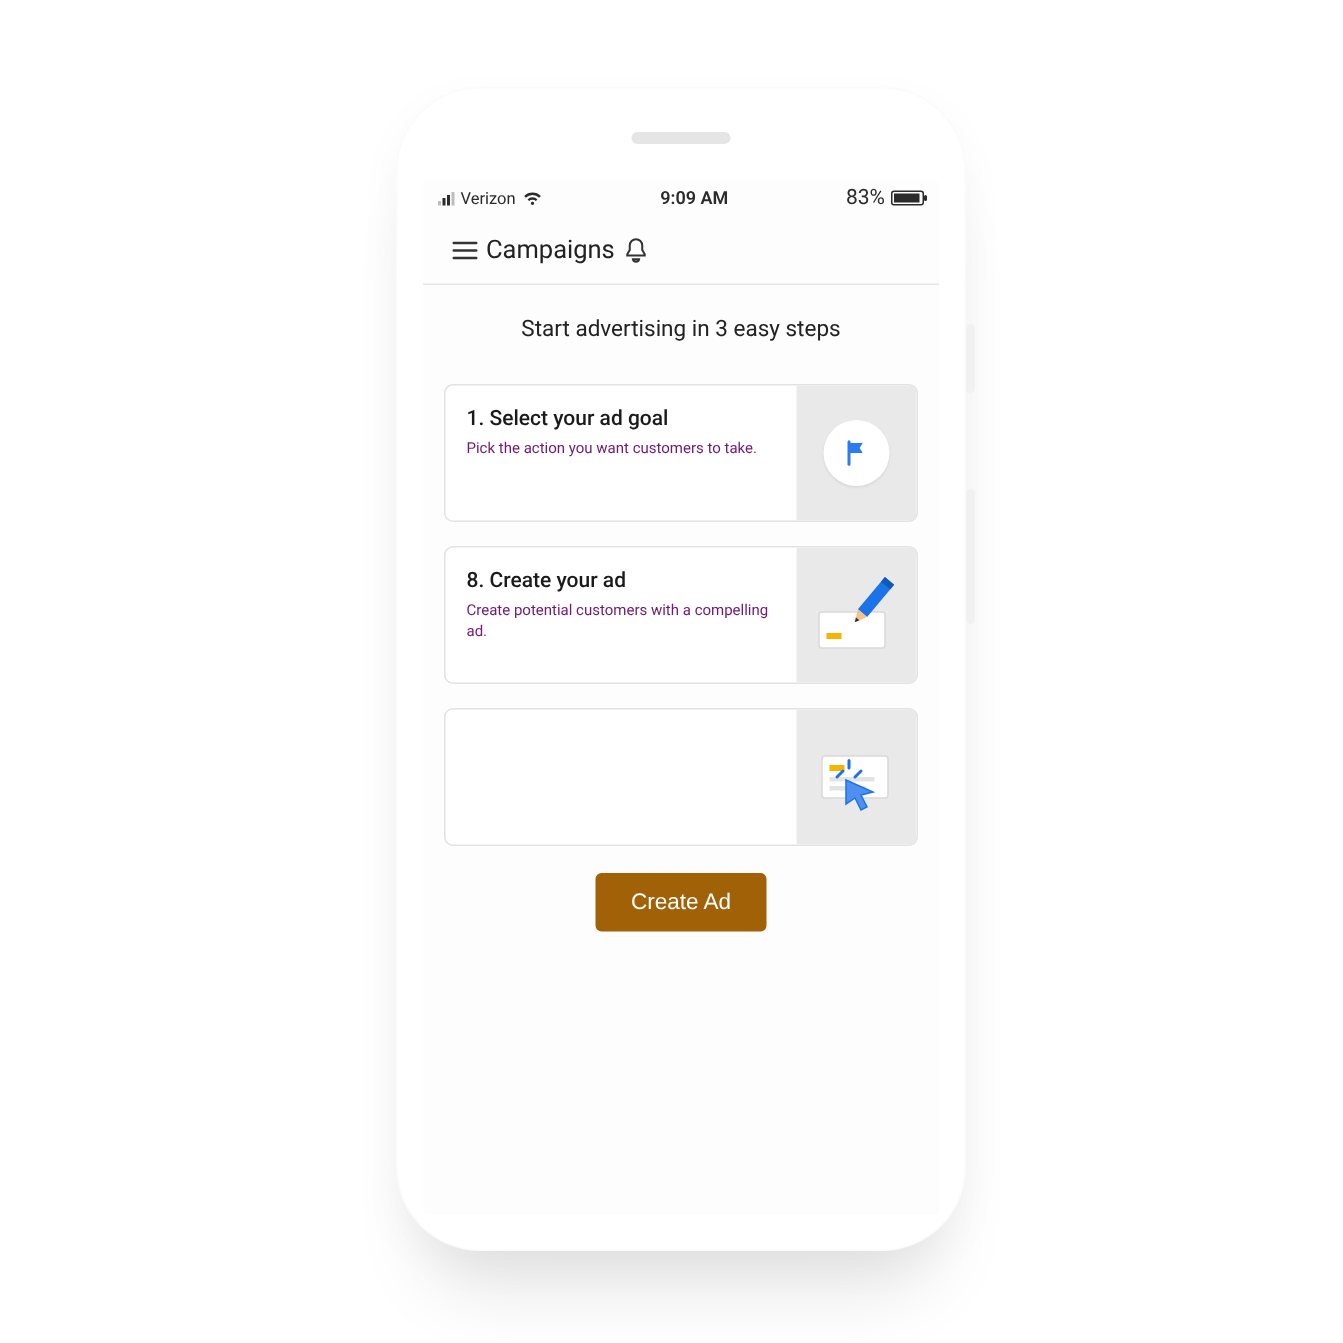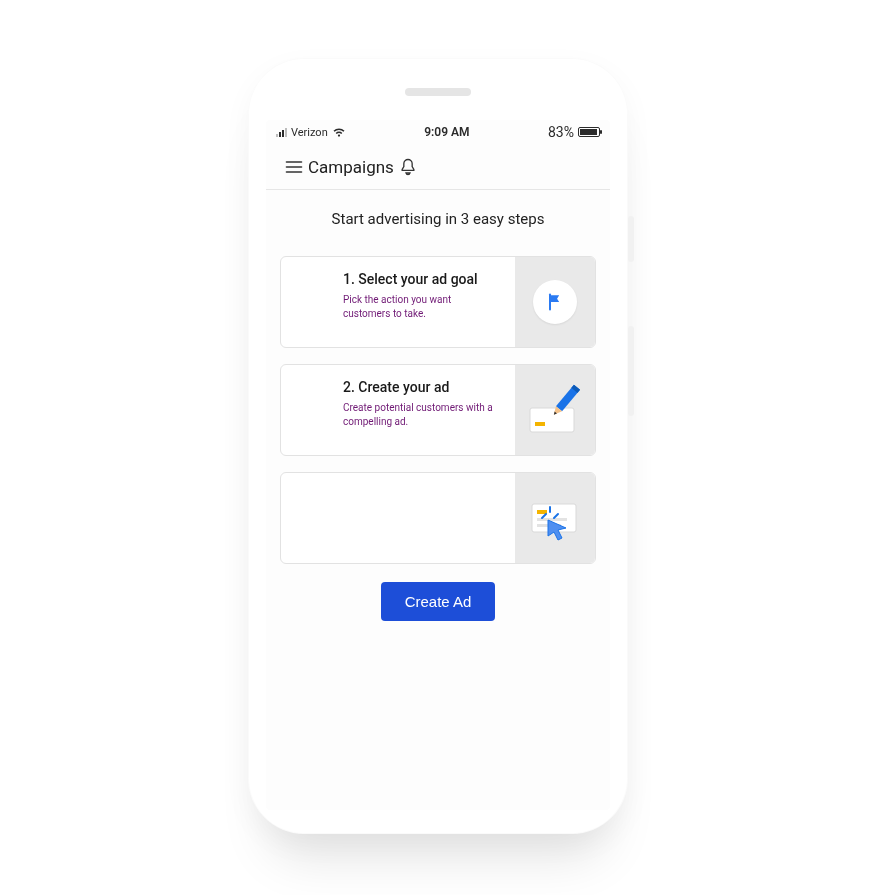--- a/index.html
+++ b/index.html
@@ -9,21 +9,21 @@
     background: #ffffff;
     font-family: -apple-system, BlinkMacSystemFont, "Segoe UI", Roboto, Arial, sans-serif;
     -webkit-font-smoothing: antialiased;
     position: relative;
     overflow: hidden;
   }
 
   
   .device {
     position: absolute;
-    left: 248px;
+    left: 264px;
     top: 58px;
     width: 380px;
     height: 776px;
     background: #ffffff;
     border-radius: 56px;
     box-shadow:
       0 45px 50px -20px rgba(0,0,0,0.10),
       0 10px 30px rgba(0,0,0,0.04),
       0 0 0 1px rgba(0,0,0,0.02) inset;
   }
@@ -129,21 +129,20 @@
   }
 
   .card {
     display: flex;
     border: 1px solid #e2e2e2;
     border-radius: 6px;
     background: #fff;
     margin-bottom: 16px;
     overflow: hidden;
     min-height: 92px;
-    padding-left: 48px;
   }
   .card .text {
     flex: 1;
     padding: 14px 14px 12px;
   }
   .card .text h3 {
     font-size: 14px;
     font-weight: 500;
     color: #1a1a1a;
     margin-bottom: 6px;
@@ -163,21 +162,21 @@
 
   .flag-circle {
     width: 44px; height: 44px; border-radius: 50%; background:#fff;
     display:flex; align-items:center; justify-content:center;
     box-shadow: 0 1px 2px rgba(0,0,0,0.08);
   }
 
   .cta {
     display:block;
     margin: 18px auto 0;
-    background: #1d4ed8;
+    background: #a16207;
     color: #fff;
     border: none;
     font-size: 15px;
     font-weight: 500;
     padding: 11px 24px;
     border-radius: 4px;
     cursor: pointer;
     text-align: right;
   }
 
@@ -241,21 +240,21 @@
             <svg width="20" height="20" viewBox="0 0 24 24">
               <path d="M6 3v18" stroke="#2a7af2" stroke-width="2.4" stroke-linecap="round"></path>
               <path d="M6 4h11l-2.5 4L17 12H6z" fill="#2a7af2"></path>
             </svg>
           </div>
         </div>
       </div>
 
       <div class="card">
         <div class="text">
-          <h3>2. Create your ad</h3>
+          <h3>8. Create your ad</h3>
           <p>Create potential customers with a compelling ad.</p>
         </div>
         <div class="art">
           <svg width="62" height="56" viewBox="0 0 62 56">
             <rect x="6" y="26" width="44" height="24" rx="2" fill="#ffffff" stroke="#d9d9d9"></rect>
             <rect x="11" y="40" width="10" height="4" fill="#f4b400"></rect>
             <g transform="translate(30 2) rotate(40 14 14)">
               <rect x="10" y="0" width="8" height="28" fill="#1a73e8"></rect>
               <polygon points="10,28 18,28 14,36" fill="#f4c28a"></polygon>
               <polygon points="12.5,33 15.5,33 14,36" fill="#333"></polygon>

